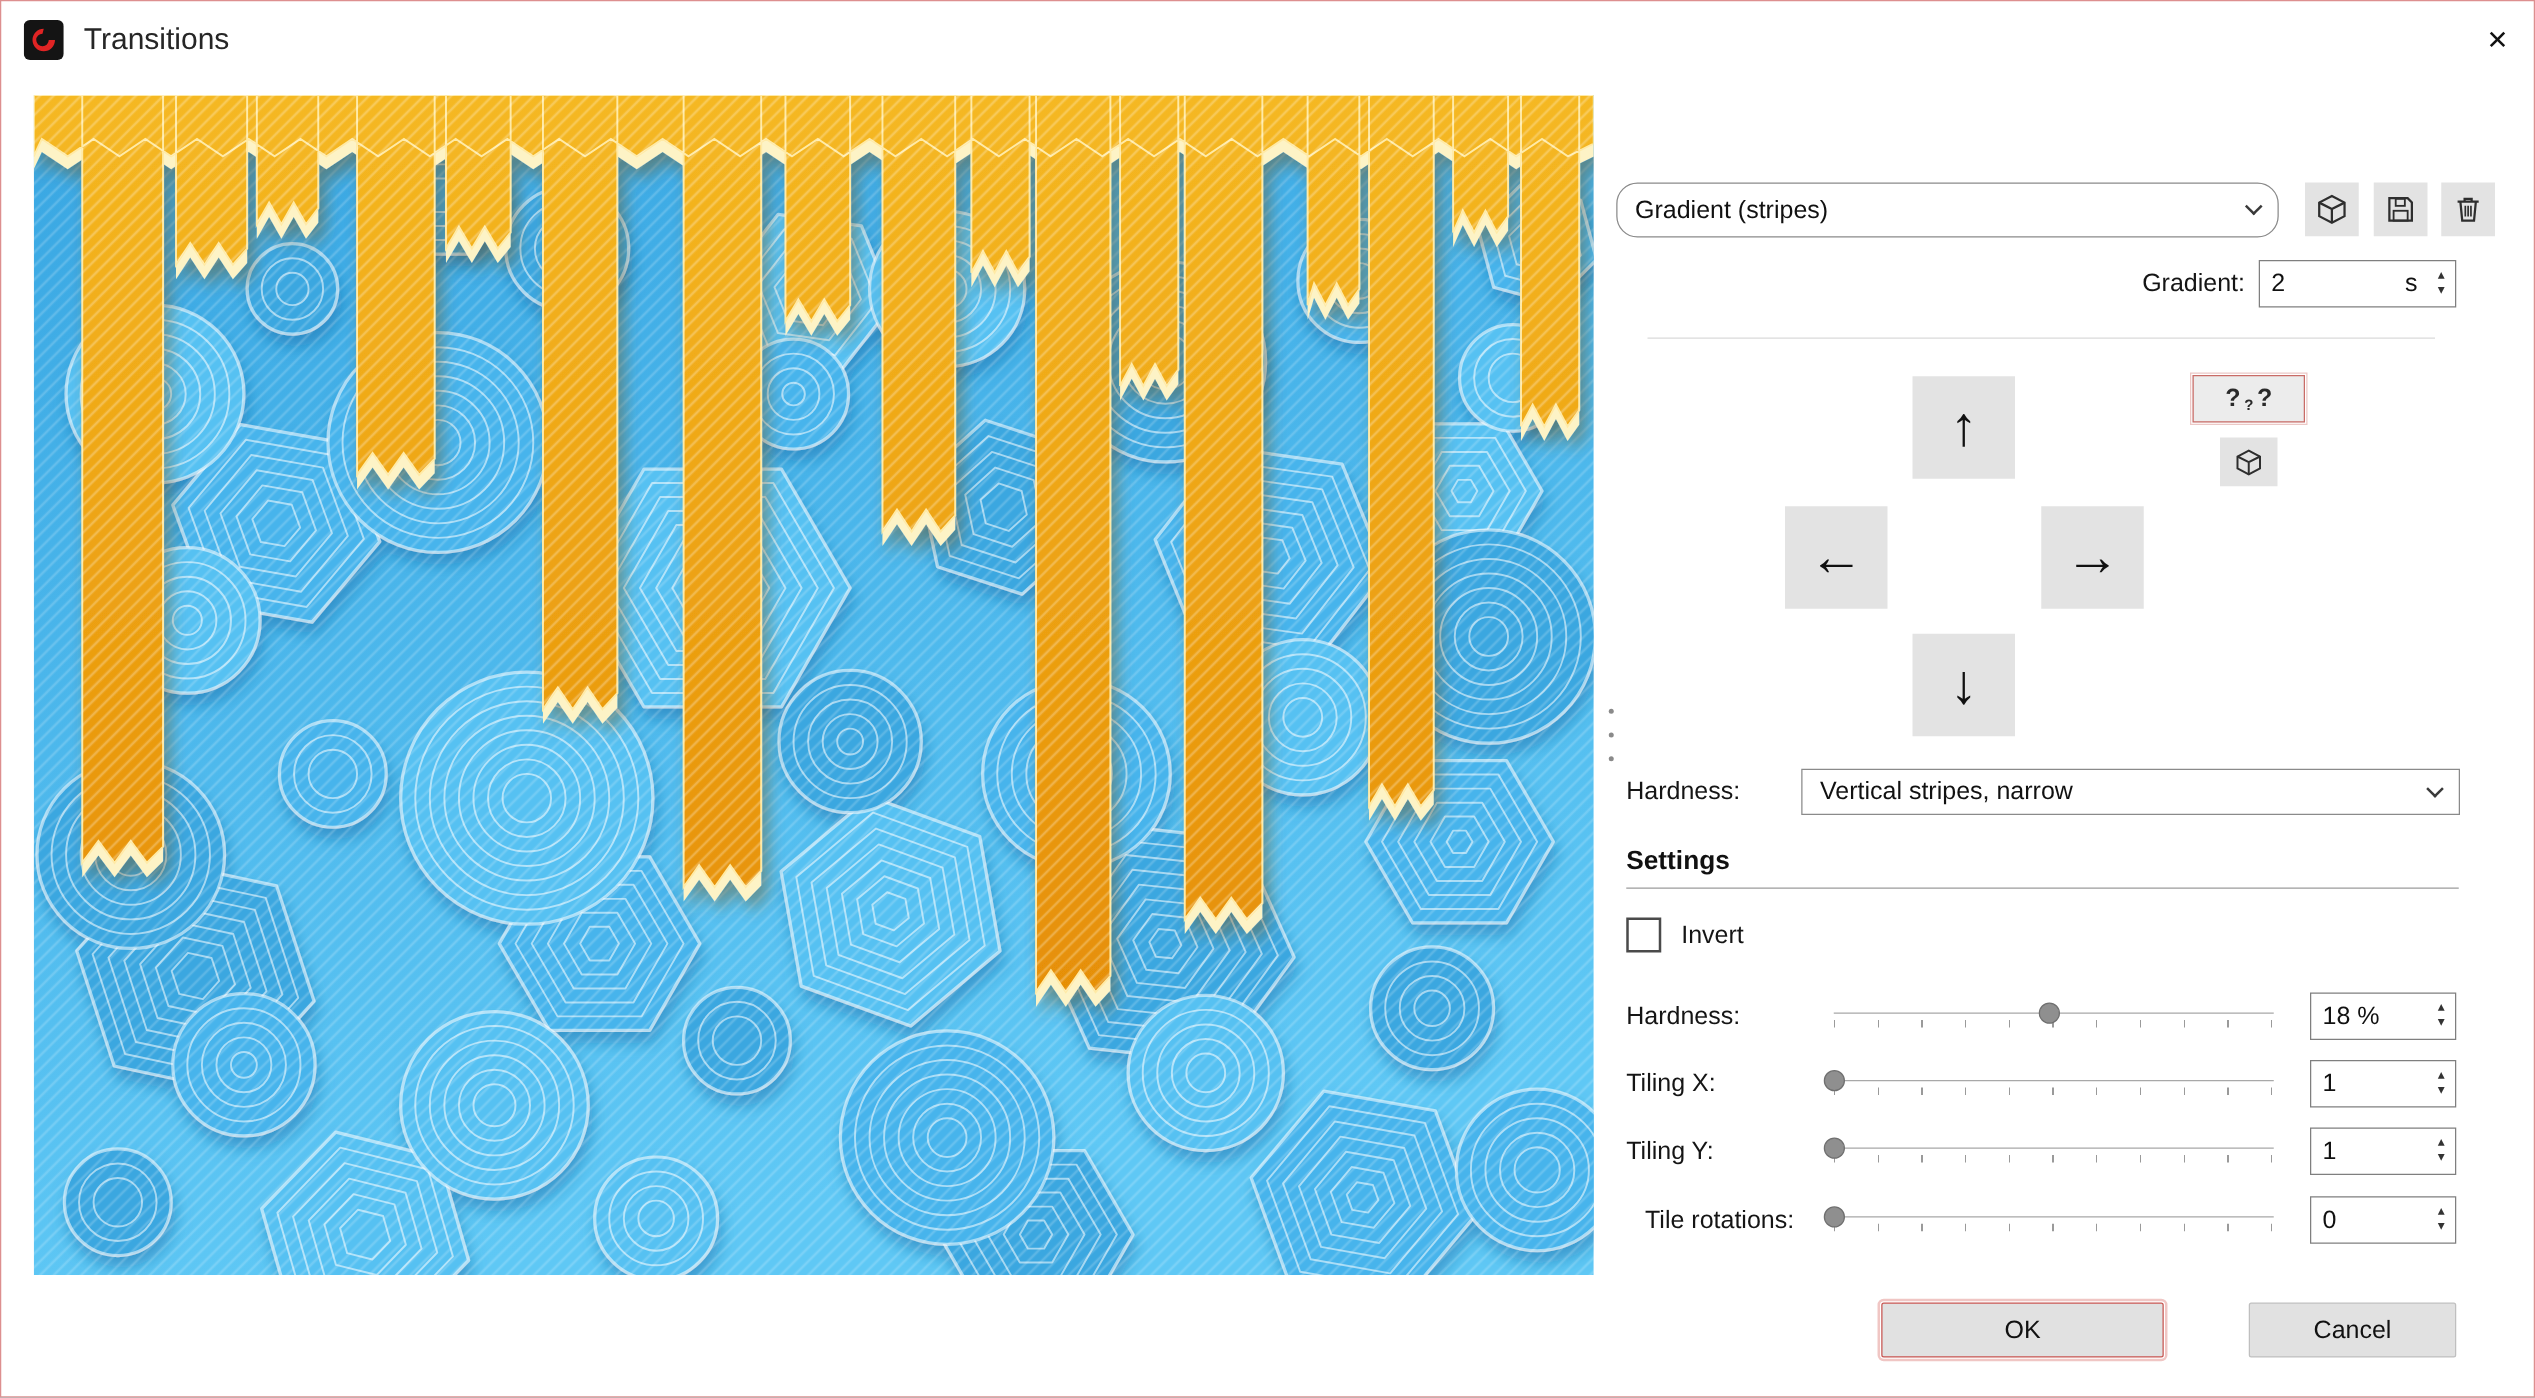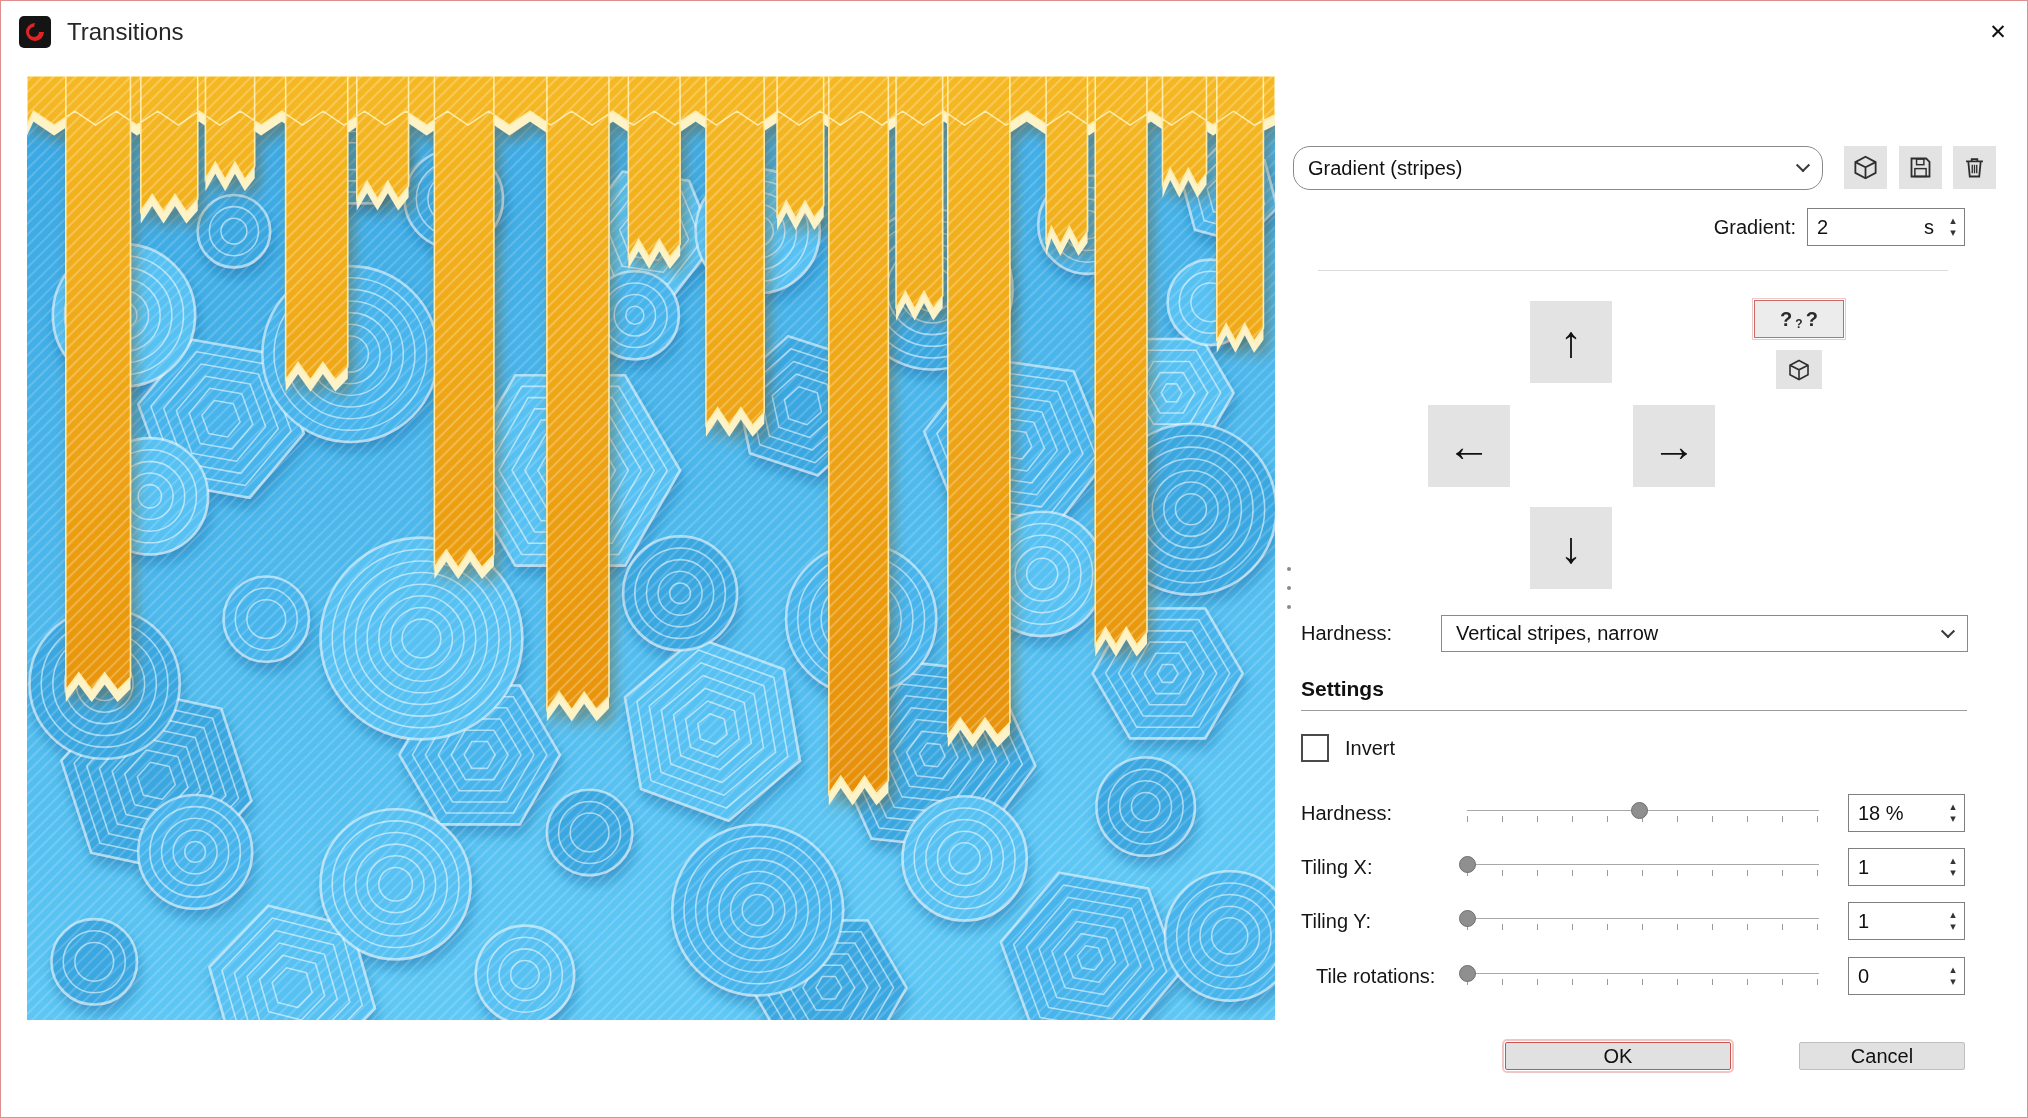--- a/index.html
+++ b/index.html
@@ -60,21 +60,21 @@
   .checkbox { position: absolute; left: 1300px; top: 733px; width: 28px; height: 28px; background: #fff; border: 2px solid #4a4a4a; }
 
   
   .slider-track { position: absolute; width: 352px; height: 26px; }
   .track-line { position: absolute; left: 0; right: 0; top: 9px; height: 1px; background: #a8a8a8; }
   .ticks { position: absolute; left: 0; right: 0; top: 15px; height: 6px;
     background-image: repeating-linear-gradient(to right, #9a9a9a 0, #9a9a9a 1px, transparent 1px, transparent 35px); }
   .slider-handle { position: absolute; top: 1px; width: 17px; height: 17px; border-radius: 50%; background: #8f8f8f; border: 1px solid #6f6f6f; }
 
   
-  .footer-btn { position: absolute; top: 1041px; height: 28px; background: #e1e1e1; display: flex; align-items: center; justify-content: center; font-size: 20px; color: #111; border-radius: 2px; }
+  .footer-btn { position: absolute; top: 1041px; height: 44px; background: #e1e1e1; display: flex; align-items: center; justify-content: center; font-size: 20px; color: #111; border-radius: 2px; }
   .ok { left: 1504px; width: 226px; border: 1px solid #c75450; outline: 2px solid #f0c6c4; outline-offset: 1px; }
   .cancel { left: 1798px; width: 166px; border: 1px solid #bfbfbf; }
 </style>
 </head>
 <body>
 
 <svg width="0" height="0" style="position:absolute" aria-hidden="true">
   <defs>
     <symbol id="icon-cube" viewBox="0 0 24 24">
       <path d="M12 2.5 L21 7.2 L21 16.8 L12 21.5 L3 16.8 L3 7.2 Z" fill="none" stroke="#2e2e2e" stroke-width="1.6"></path>

